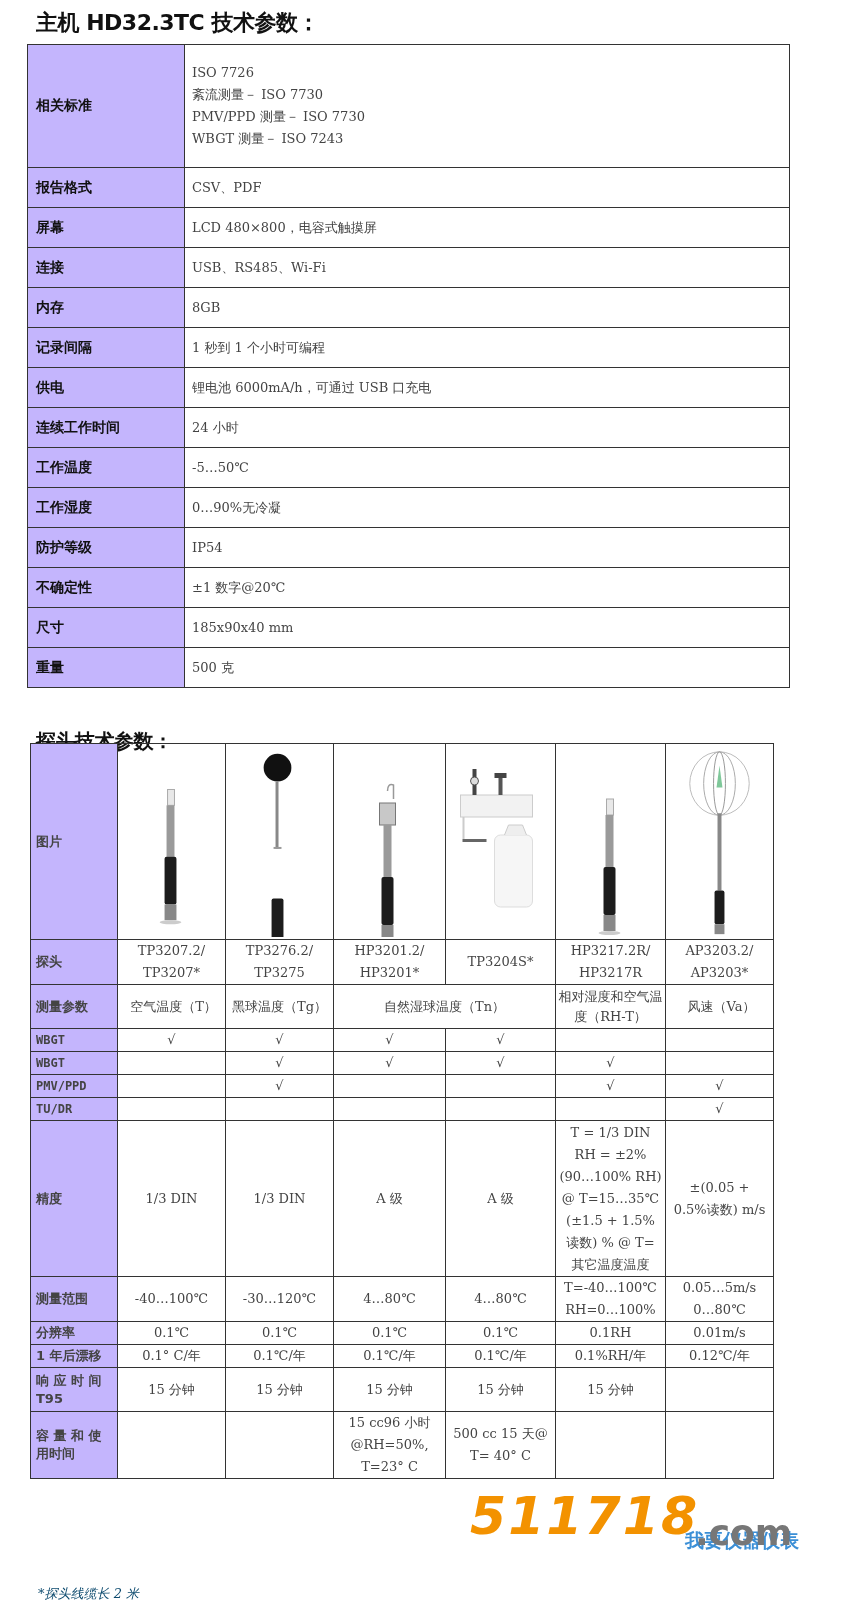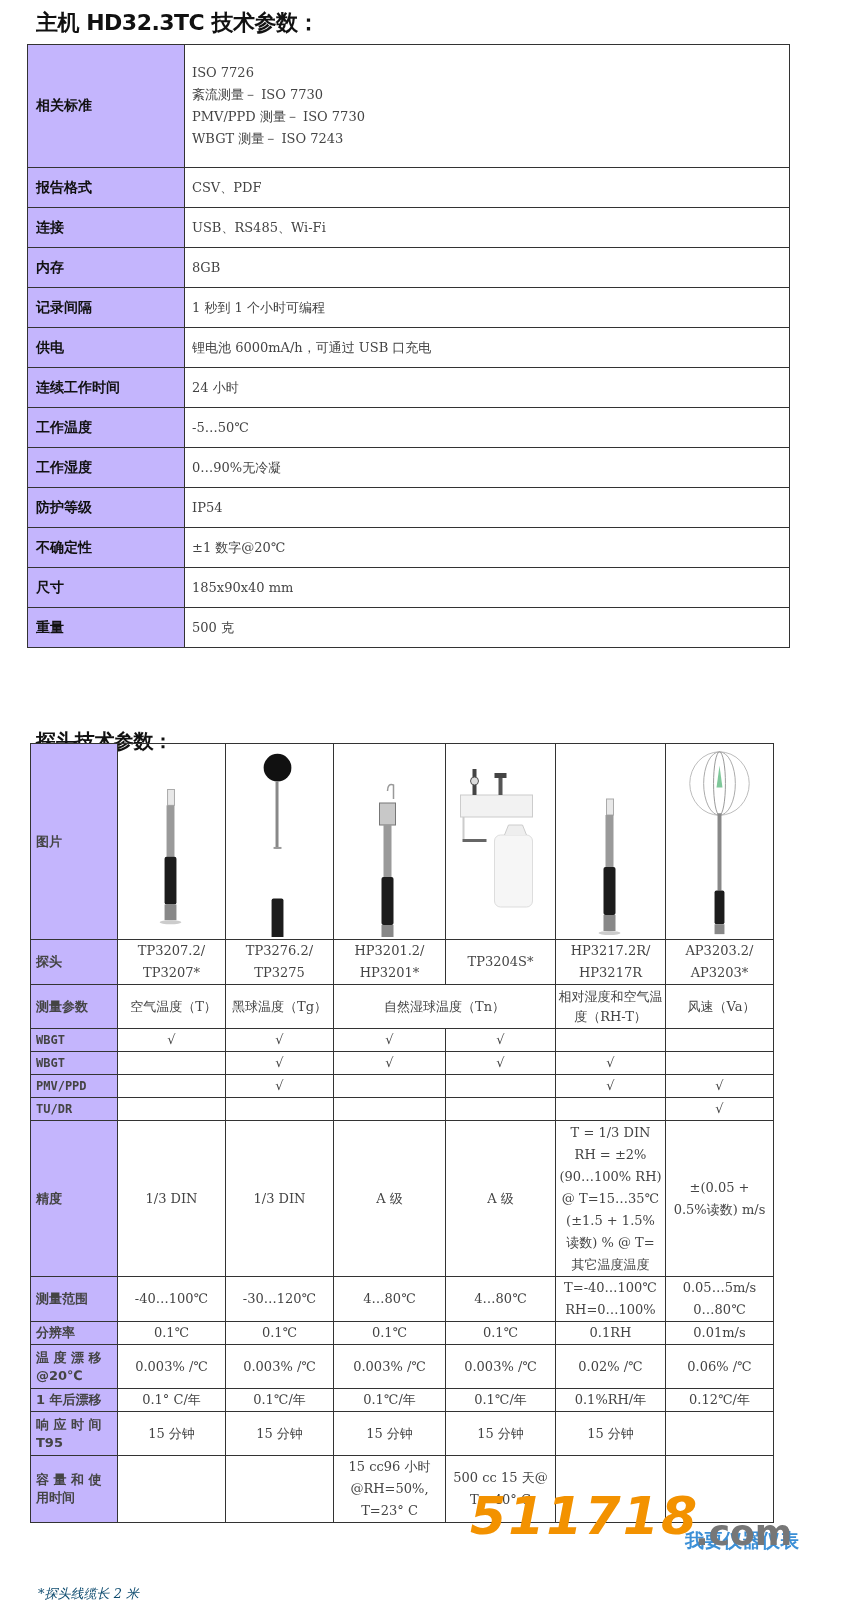--- a/index.html
+++ b/index.html
@@ -69,20 +69,24 @@
         <td class="val">
           <div class="line">ISO 7726</div>
           <div class="line">紊流测量－ ISO 7730</div>
           <div class="line">PMV/PPD 测量－ ISO 7730</div>
           <div class="line">WBGT 测量－ ISO 7243</div>
         </td>
       </tr>
       <tr>
         <td class="lab">报告格式</td>
         <td class="val">CSV、PDF</td>
+      </tr>
+      <tr>
+        <td class="lab">屏幕</td>
+        <td class="val">LCD 480×800，电容式触摸屏</td>
       </tr>
       <tr>
         <td class="lab">连接</td>
         <td class="val">USB、RS485、Wi-Fi</td>
       </tr>
       <tr>
         <td class="lab">内存</td>
         <td class="val">8GB</td>
       </tr>
       <tr>
@@ -307,29 +311,20 @@
       </tr>
       <tr style="height: 22px;">
         <td class="lab">分辨率</td>
         <td>0.1℃</td>
         <td>0.1℃</td>
         <td>0.1℃</td>
         <td>0.1℃</td>
         <td>0.1RH</td>
         <td>0.01m/s</td>
       </tr>
-      <tr style="height: 44px;">
-        <td class="lab">温 度 漂 移 @20℃</td>
-        <td>0.003% /℃</td>
-        <td>0.003% /℃</td>
-        <td>0.003% /℃</td>
-        <td>0.003% /℃</td>
-        <td>0.02% /℃</td>
-        <td>0.06% /℃</td>
-      </tr>
       <tr style="height: 22px;">
         <td class="lab">1 年后漂移</td>
         <td>0.1° C/年</td>
         <td>0.1℃/年</td>
         <td>0.1℃/年</td>
         <td>0.1℃/年</td>
         <td>0.1%RH/年</td>
         <td>0.12℃/年</td>
       </tr>
       <tr style="height: 44px;">

